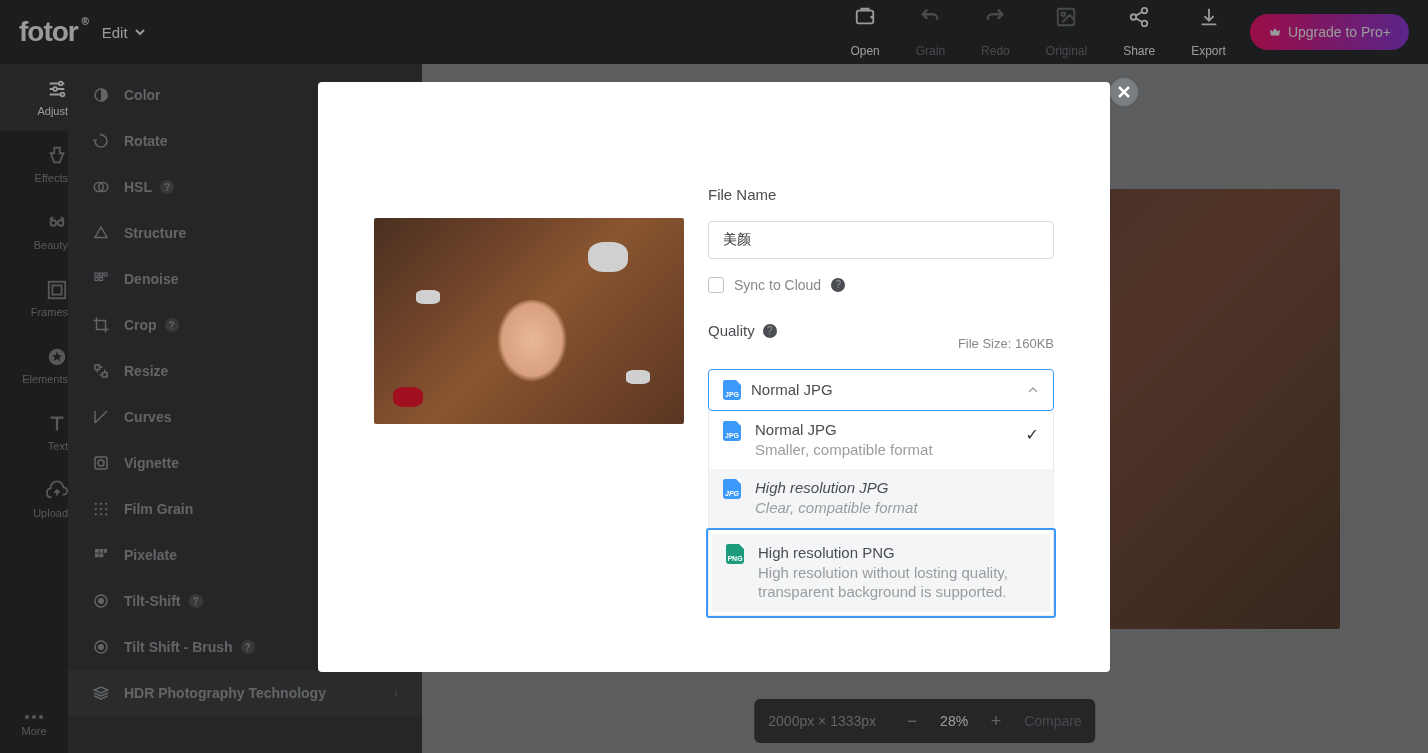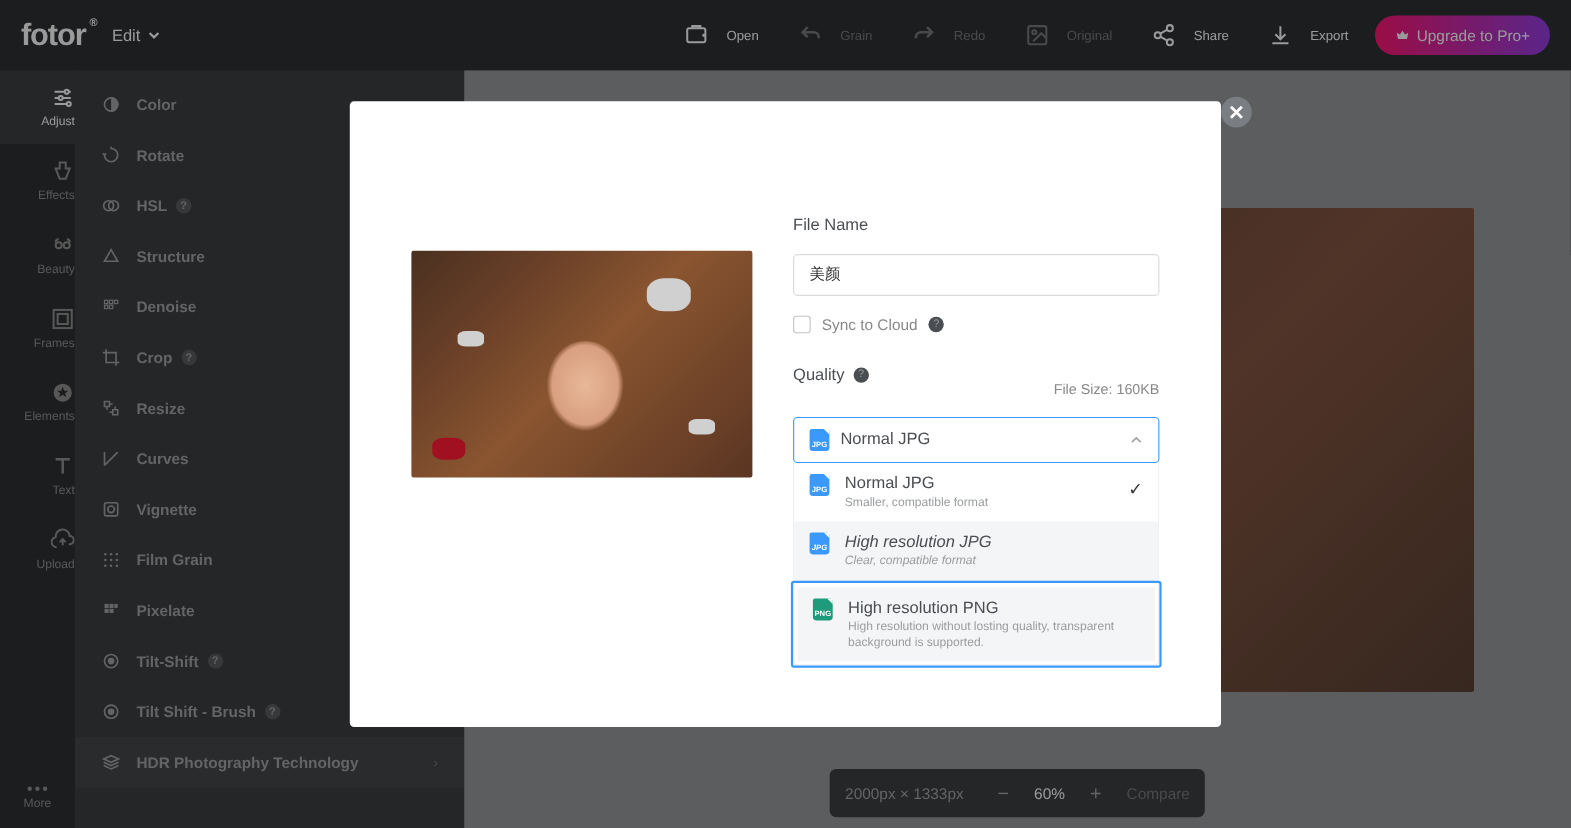--- a/index.html
+++ b/index.html
@@ -4,21 +4,21 @@
 <style>
 * { margin: 0; padding: 0; box-sizing: border-box; font-family: -apple-system, BlinkMacSystemFont, 'Segoe UI', Arial, sans-serif; }
 body { width: 1428px; height: 753px; background: #1a1c1f; overflow: hidden; position: relative; }
 
 
 .header { height: 64px; background: #1a1c1f; display: flex; align-items: center; padding: 0 19px; }
 .logo { color: #fff; font-size: 28px; font-weight: bold; letter-spacing: -1px; margin-right: 24px; position: relative; }
 .logo sup { font-size: 10px; position: absolute; top: 0; right: -10px; }
 .edit-menu { color: #fff; font-size: 15px; display: flex; align-items: center; gap: 6px; cursor: pointer; }
 .header-tools { display: flex; gap: 36px; margin-left: auto; margin-right: 24px; }
-.header-tool { display: flex; flex-direction: row; align-items: center; gap: 16px; cursor: pointer; }
+.header-tool { display: flex; flex-direction: column; align-items: center; gap: 16px; cursor: pointer; }
 .header-tool svg { width: 22px; height: 22px; }
 .header-tool span { font-size: 12px; }
 .tool-active { color: #fff; }
 .tool-inactive { color: #6a6d71; }
 .upgrade-btn { background: linear-gradient(90deg, #ff0066, #8a2be2); color: #fff; padding: 10px 18px; border-radius: 20px; font-size: 14px; font-weight: 500; display: flex; align-items: center; gap: 6px; cursor: pointer; }
 
 
 .left-toolbar { position: absolute; left: 0; top: 64px; width: 68px; height: calc(100% - 64px); background: #1a1c1f; display: flex; flex-direction: column; }
 .lt-item { display: flex; flex-direction: column; align-items: flex-end; padding: 14px 0; cursor: pointer; color: #888; font-size: 11px; gap: 5px; }
 .lt-item.active { background: #2a2d31; color: #fff; }
@@ -38,21 +38,21 @@
 
 .canvas { position: absolute; left: 422px; top: 64px; right: 0; bottom: 0; background: #8e9093; display: flex; align-items: center; justify-content: center; }
 .canvas-img { width: 830px; height: 440px; background: linear-gradient(135deg, #3a2a1f 0%, #5a3a28 30%, #7a4530 60%, #4a2f20 100%); border-radius: 2px; position: relative; }
 .bottom-bar { position: absolute; bottom: 10px; left: 50%; transform: translateX(-50%); background: #2a2d31; border-radius: 6px; display: flex; align-items: center; padding: 0 14px; height: 44px; gap: 16px; color: #9a9d9f; font-size: 14px; }
 .bb-dims { padding-right: 8px; }
 .bb-btn { width: 24px; height: 24px; display:flex; align-items:center; justify-content:center; cursor:pointer; font-size:18px; color:#9a9d9f;}
 .bb-zoom { color: #fff; }
 
 
 .overlay { position: absolute; inset: 0; background: rgba(30,30,30,0.45); display: flex; align-items: center; justify-content: center; }
-.modal { width: 792px; background: #fff; border-radius: 4px; position: relative; padding: 56px; display: flex; gap: 37px; min-height: 478px; }
+.modal { width: 792px; background: #fff; border-radius: 4px; position: relative; padding: 56px; display: flex; gap: 24px; min-height: 478px; }
 .modal-close { position: absolute; top: -4px; right: -28px; width: 28px; height: 28px; border-radius: 50%; background: #7a7d81; color: #fff; display: flex; align-items: center; justify-content: center; cursor: pointer; font-size: 16px; }
 .preview { width: 310px; height: 206px; background: linear-gradient(135deg, #4a3020 0%, #6a4028 25%, #8a5530 50%, #5a3522 100%); border-radius: 2px; margin-top: 80px; position: relative; overflow: hidden; }
 .preview::before { content:""; position:absolute; top:40%; left:38%; width:80px; height:100px; background: radial-gradient(ellipse 50px 60px at 50% 40%, #e8b898 0%, #d8a080 60%, transparent 70%); border-radius: 50%; }
 .preview::after { content:""; position:absolute; top:12%; right:18%; width:40px; height:30px; background:#d0d0d0; border-radius: 40%; box-shadow: -180px 40px 0 -8px #d0d0d0, -200px 140px 0 -5px #a01020, 30px 120px 0 -8px #d0d0d0;}
 .form { flex: 1; display: flex; flex-direction: column; gap: 18px; margin-top: 48px;}
 .form-label { color: #4a4d51; font-size: 15px; }
 .form-input { border: 1px solid #d8dadc; border-radius: 4px; padding: 10px 14px; font-size: 14px; color: #333; width: 100%; }
 .sync-row { display: flex; align-items: center; gap: 10px; color: #888; font-size: 14px; }
 .checkbox { width: 16px; height: 16px; border: 1.5px solid #c0c3c6; border-radius: 3px; }
 .quality-row { display: flex; justify-content: space-between; align-items: center; }
@@ -63,21 +63,21 @@
 .jpg-badge::before { content:""; position:absolute; top:0; right:0; border-top: 5px solid #fff; border-left: 5px solid transparent;}
 .png-badge { width: 18px; height: 20px; background: #1d9b7a; color: #fff; font-size: 7px; font-weight: bold; border-radius: 2px 2px 3px 3px; display:flex; align-items:flex-end; justify-content:center; padding-bottom:2px; position:relative;}
 .png-badge::before { content:""; position:absolute; top:0; right:0; border-top: 5px solid #fff; border-left: 5px solid transparent;}
 .select-label { color: #4a4d51; font-size: 15px; flex:1;}
 .select-chev { color: #a0a3a6; }
 .dropdown { border: 1px solid #e8eaec; border-top: none; border-radius: 0 0 4px 4px; }
 .dd-item { padding: 10px 14px; display: flex; align-items: flex-start; gap: 14px; cursor: pointer; }
 .dd-item.hov { background: #f4f5f6; font-style: italic; }
 .dd-text { flex: 1; }
 .dd-title { color: #4a4d51; font-size: 15px; margin-bottom: 2px; }
-.dd-sub { color: #9a9d9f; font-size: 11px; line-height: 1.3; }
+.dd-sub { color: #9a9d9f; font-size: 15px; line-height: 1.3; }
 .dd-check { color: #333; font-size: 16px; margin-top: 4px; }
 .dd-highlight { border: 2.5px solid #3b99fc; margin: 0 -3px -3px -3px; padding: 4px; border-radius: 3px; }
 .dd-highlight .dd-item { background: #f4f5f6; }
 </style>
 </head>
 <body>
 
 <div class="header">
   <div class="logo"><span>fotor</span><sup>®</sup></div>
   <div class="edit-menu">
@@ -351,21 +351,21 @@
       <span class="sp-label">HDR Photography Technology</span>
       <span class="sp-chevron">›</span>
     </div>
   </div>
 
 <div class="canvas">
   <div class="canvas-img"></div>
   <div class="bottom-bar">
     <span class="bb-dims">2000px × 1333px</span>
     <span class="bb-btn">−</span>
-    <span class="bb-zoom">60%</span>
+    <span class="bb-zoom">28%</span>
     <span class="bb-btn">+</span>
     <span style="color:#6a6d71;">Compare</span>
   </div>
 </div>
 
 <div class="overlay">
   <div class="modal">
     <div class="modal-close">
       <svg width="14" height="14" viewBox="0 0 14 14" stroke="#fff" stroke-width="2.5">
           <path d="M2 2l10 10M12 2L2 12"></path>

